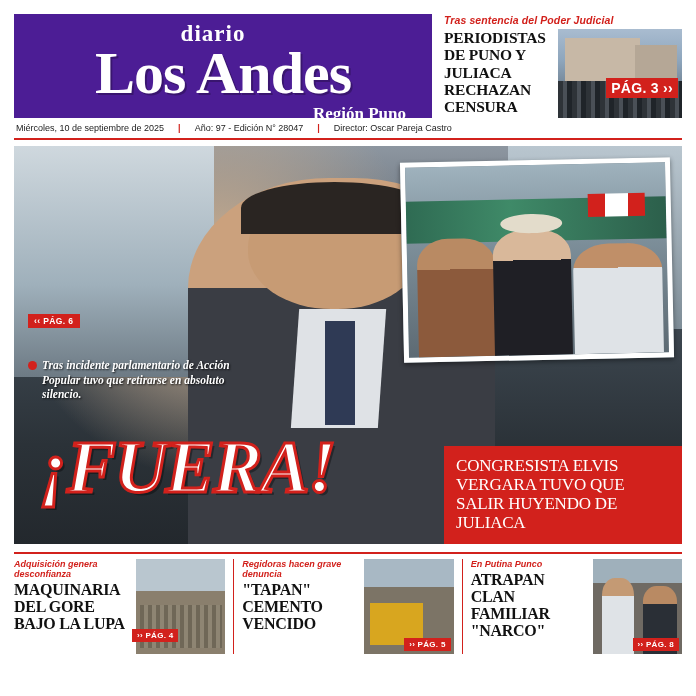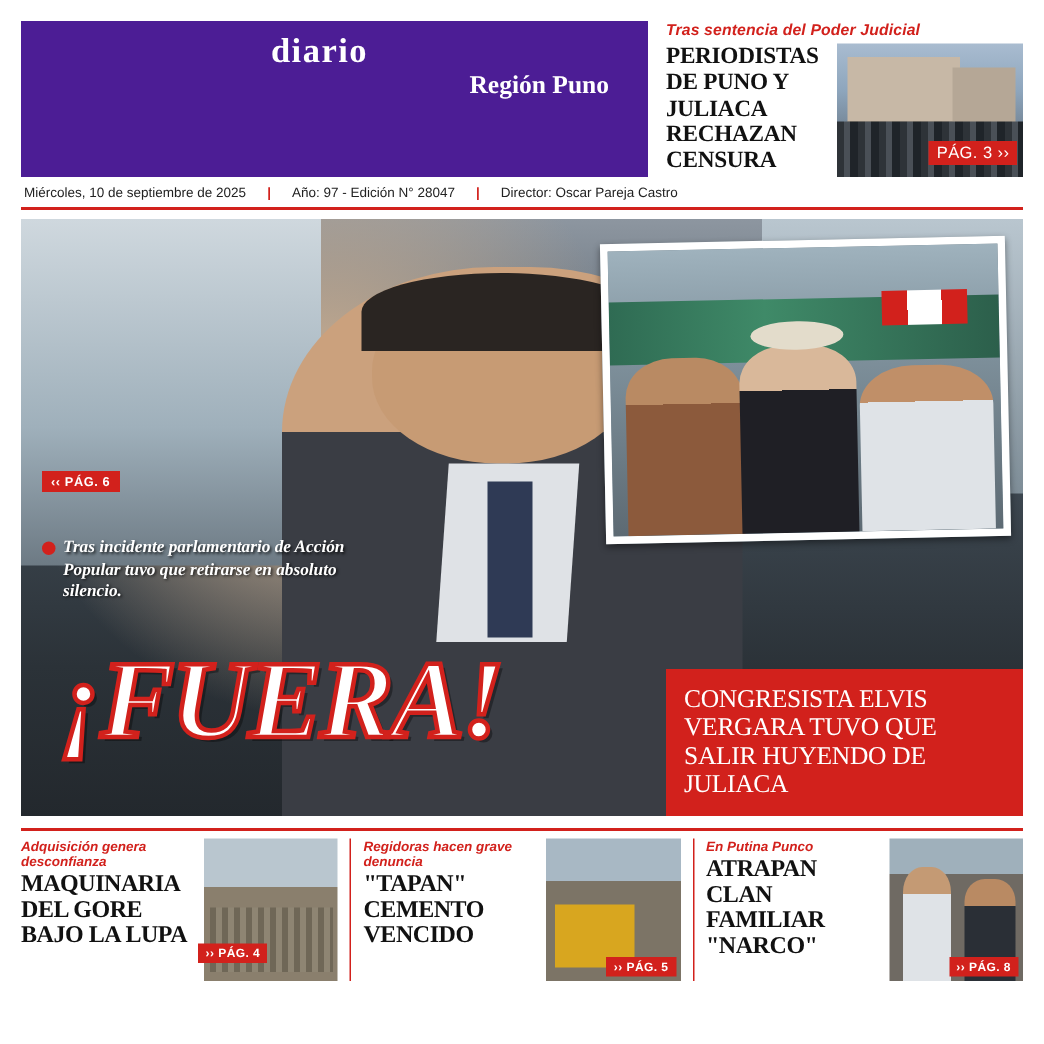--- a/index.html
+++ b/index.html
@@ -95,22 +95,22 @@
   }
   .promo-photo .bldg2 {
     position: absolute; right: 4%; top: 18%; width: 34%; height: 44%;
     background: #b5a796;
   }
   .promo-photo .crowd {
     position: absolute; left: 0; bottom: 0; width: 100%; height: 42%;
     background: repeating-linear-gradient(90deg,#2e3338 0 5px,#4a5057 5px 9px,#1f2429 9px 14px);
   }
   .promo-pag {
-    position: absolute; right: 4px; bottom: 8px;
-    background: #d2211c; color: #fff; font-size: 11px; font-weight: normal;
+    position: absolute; right: 4px; bottom: 20px;
+    background: #d2211c; color: #fff; font-size: 14px; font-weight: bold;
     padding: 2px 5px; letter-spacing: 0.3px;
   }
 
   
   .dateline {
     border-bottom: 2px solid #d2211c;
     font-size: 9px;
     color: #222;
     padding: 5px 2px 5px 2px;
     display: flex;
@@ -291,20 +291,21 @@
   .bpag.left { left: 118px; right: auto; bottom: 12px; }
 </style>
 </head>
 <body>
 
 <div class="page">
 
   <div class="masthead">
     <div class="logo-block">
       <div class="logo-diario">diario</div>
+      <div class="logo-main">Los Andes</div>
       <div class="logo-sub">Región Puno</div>
     </div>
 
     <div class="promo">
       <div class="promo-kicker">Tras sentencia del Poder Judicial</div>
       <div class="promo-body">
         <div class="promo-head">PERIODISTAS DE PUNO Y JULIACA RECHAZAN CENSURA</div>
         <div class="promo-photo">
           <div class="bldg"></div>
           <div class="bldg2"></div>

